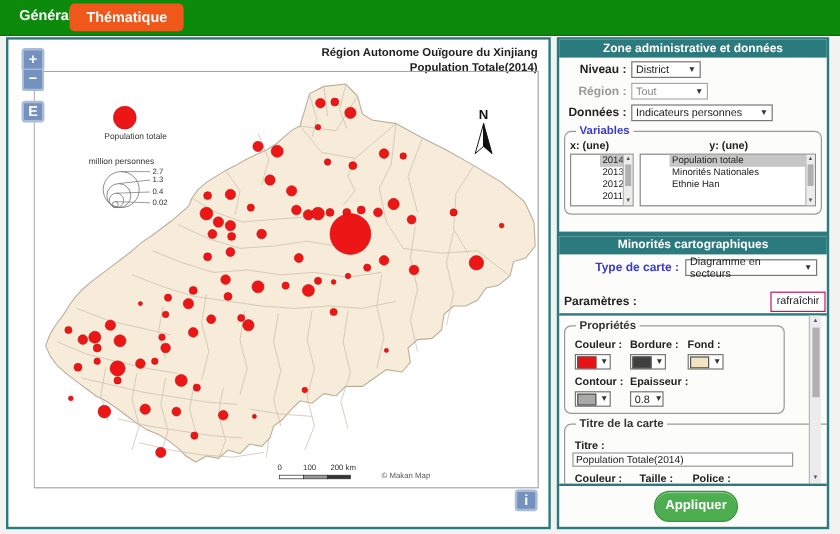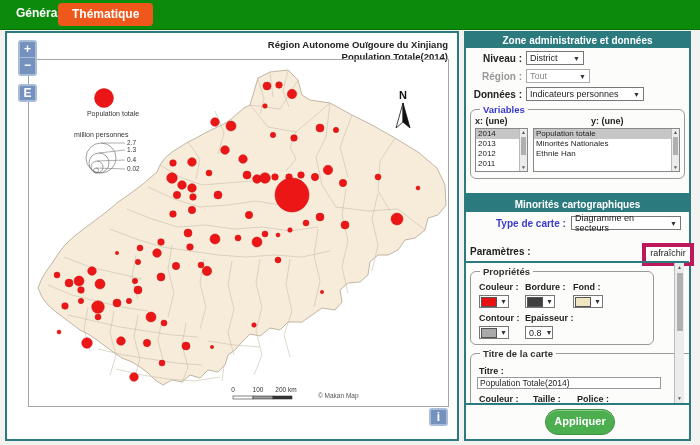--- a/index.html
+++ b/index.html
@@ -26,27 +26,27 @@
   .form-label{position:absolute;font-size:10px;font-weight:bold;color:#222;text-align:right;width:56px;left:0;}
   .form-label.disabled{color:#999;}
   .fake-select{position:absolute;height:14px;background:#fff;border:1px solid #777;box-sizing:border-box;font-size:9px;color:#222;display:flex;align-items:center;justify-content:space-between;padding:0 3px;cursor:pointer;}
   .fake-select .arrow{font-size:7px;color:#333;margin-left:4px;}
   .fake-select.disabled{border-color:#aaa;color:#888;}
   .fieldset{position:absolute;border:1px solid #999;border-radius:6px;background:transparent;box-sizing:border-box;}
   .fieldset .legend{position:absolute;top:-6px;left:9px;background:#fcfcfb;padding:0 3px;font-size:9.5px;font-weight:bold;}
   .legend-blue{color:#3a3acc;}
   .xy-label{position:absolute;font-size:9px;font-weight:bold;color:#222;}
   .listbox{position:absolute;background:#fff;border:1px solid #888;box-sizing:border-box;}
-  .listbox .row{height:10px;line-height:10px;font-size:8px;color:#222;padding:0 2px;white-space:nowrap;overflow:hidden;}
+  .listbox .row{height:10px;line-height:10px;font-size:8px;color:#222;padding:0 2px;white-space:nowrap;overflow:hidden;margin-left:24px;}
   .listbox .row.selected{background:#c6c6c6;}
   .vscroll{position:absolute;width:8px;background:#ececec;border-left:1px solid #bbb;box-sizing:border-box;}
   .vscroll .thumb{position:absolute;left:1px;width:5px;background:#b0b0b0;}
   .vscroll .sarrow{position:absolute;left:0;width:7px;font-size:5px;color:#555;text-align:center;line-height:7px;}
   .blue-label{color:#3a3acc;font-weight:bold;font-size:10px;position:absolute;}
-  .btn-refresh{position:absolute;background:#fff;border:4px solid #be185d;font-size:9px;color:#222;height:15px;line-height:13px;text-align:center;cursor:pointer;}
+  .btn-refresh{position:absolute;background:#fff;border:1px solid #be185d;font-size:9px;color:#222;height:15px;line-height:13px;text-align:center;cursor:pointer;}
   .teal-sep{position:absolute;left:0;width:100%;height:2px;background:#2b7a7d;}
   .scrollarea{position:absolute;left:0;top:66px;width:223px;height:140px;overflow:hidden;}
   .swatch-select{position:absolute;width:30px;height:13px;background:#fff;border:1px solid #777;box-sizing:border-box;display:flex;align-items:center;padding:1px;cursor:pointer;}
   .swatch-select .sw{width:16px;height:8px;border:1px solid #555;}
   .swatch-select .arrow{font-size:7px;color:#333;margin-left:3px;}
   .small-bold{position:absolute;font-size:9px;font-weight:bold;color:#222;white-space:nowrap;}
   .titre-input{position:absolute;height:12px;border:1px solid #999;font-size:8.5px;color:#222;padding:0 2px;box-sizing:border-box;background:#fff;font-family:"Liberation Sans",sans-serif;}
   .btn-apply{position:absolute;left:79px;top:212px;width:68px;height:24px;background:#4cae4f;border:1px solid #3d9140;border-radius:13px;color:#fff;font-weight:bold;font-size:11px;text-align:center;line-height:23px;cursor:pointer;box-shadow:inset 0 1px 0 rgba(255,255,255,.35);}
   
   #region-outline{fill:#f7ecda;stroke:#b9ae9a;stroke-width:0.9;}

